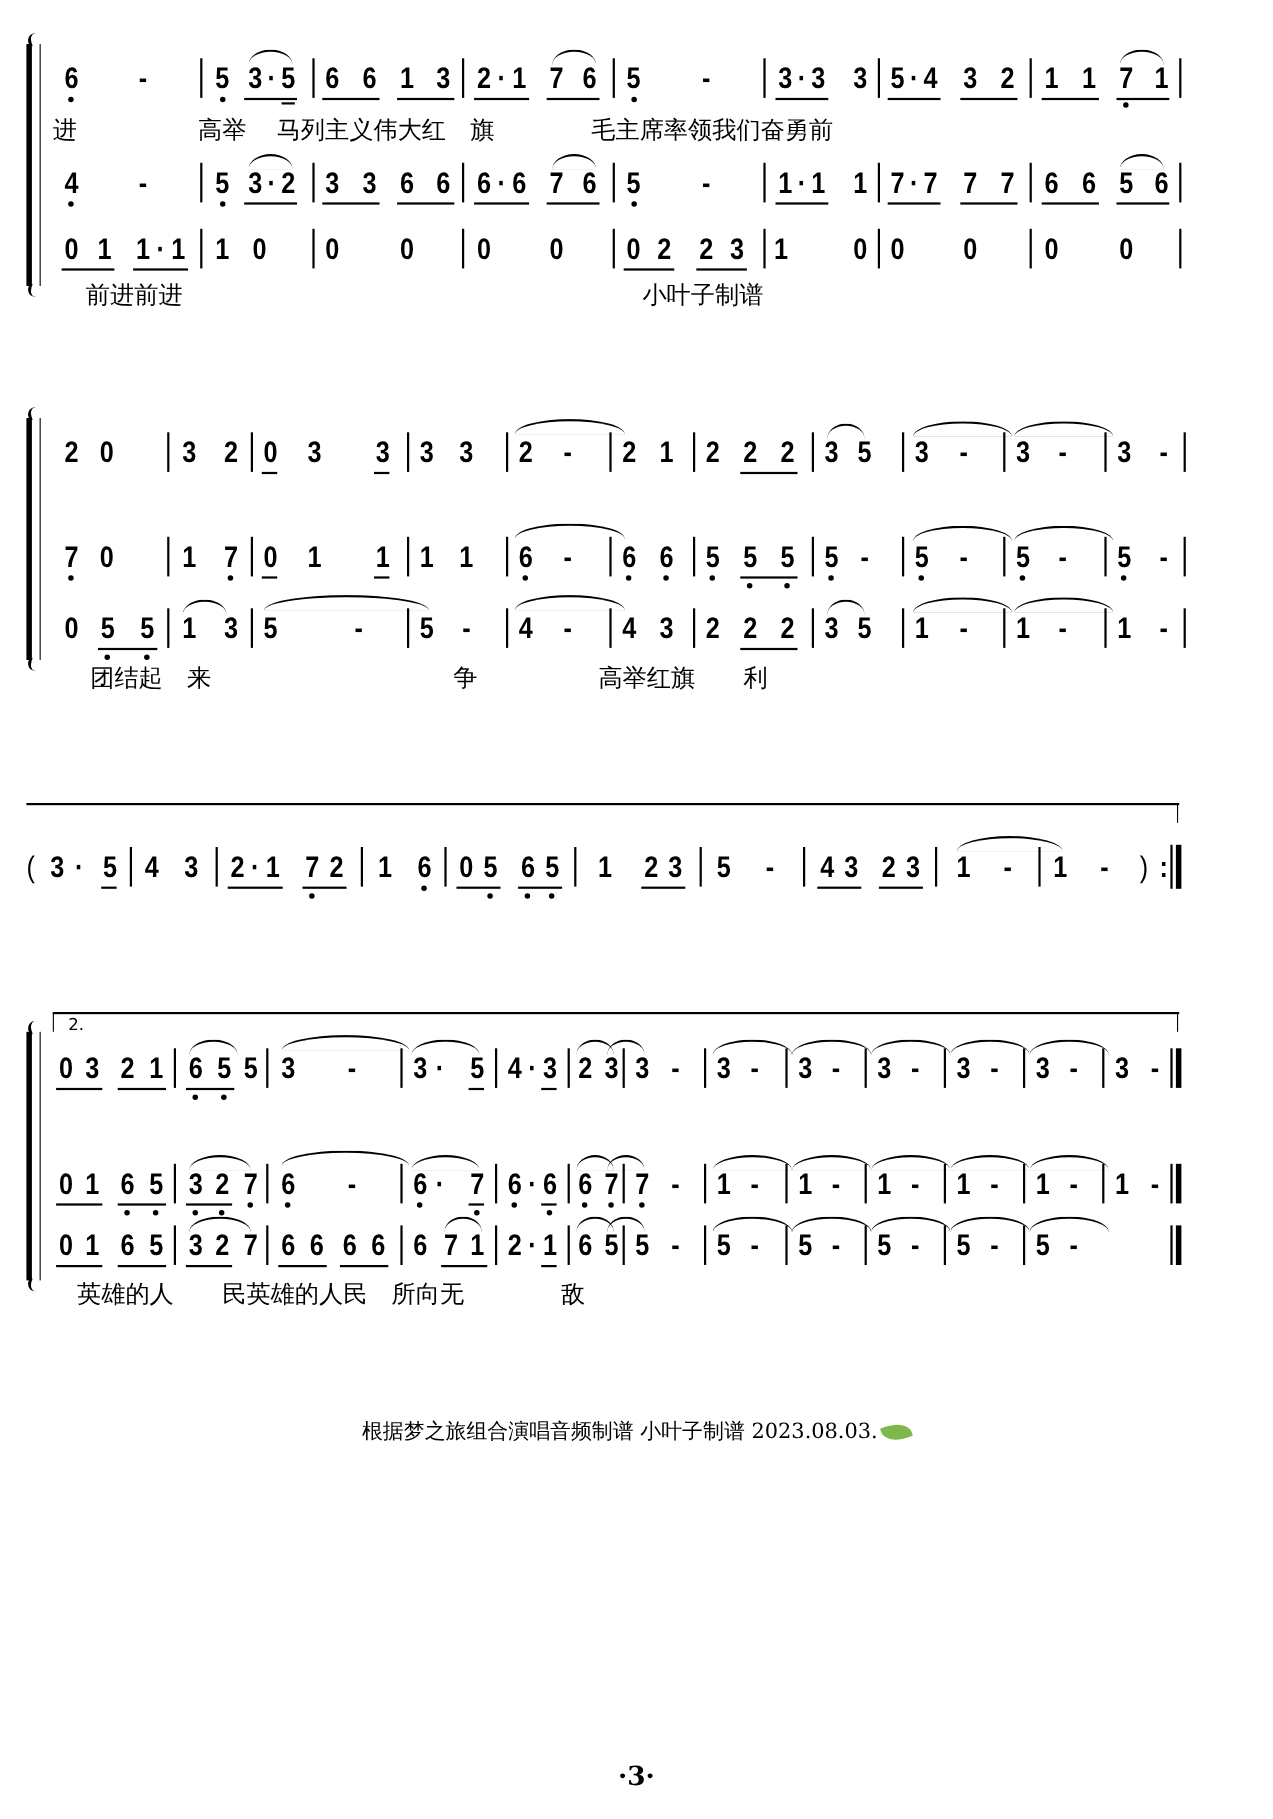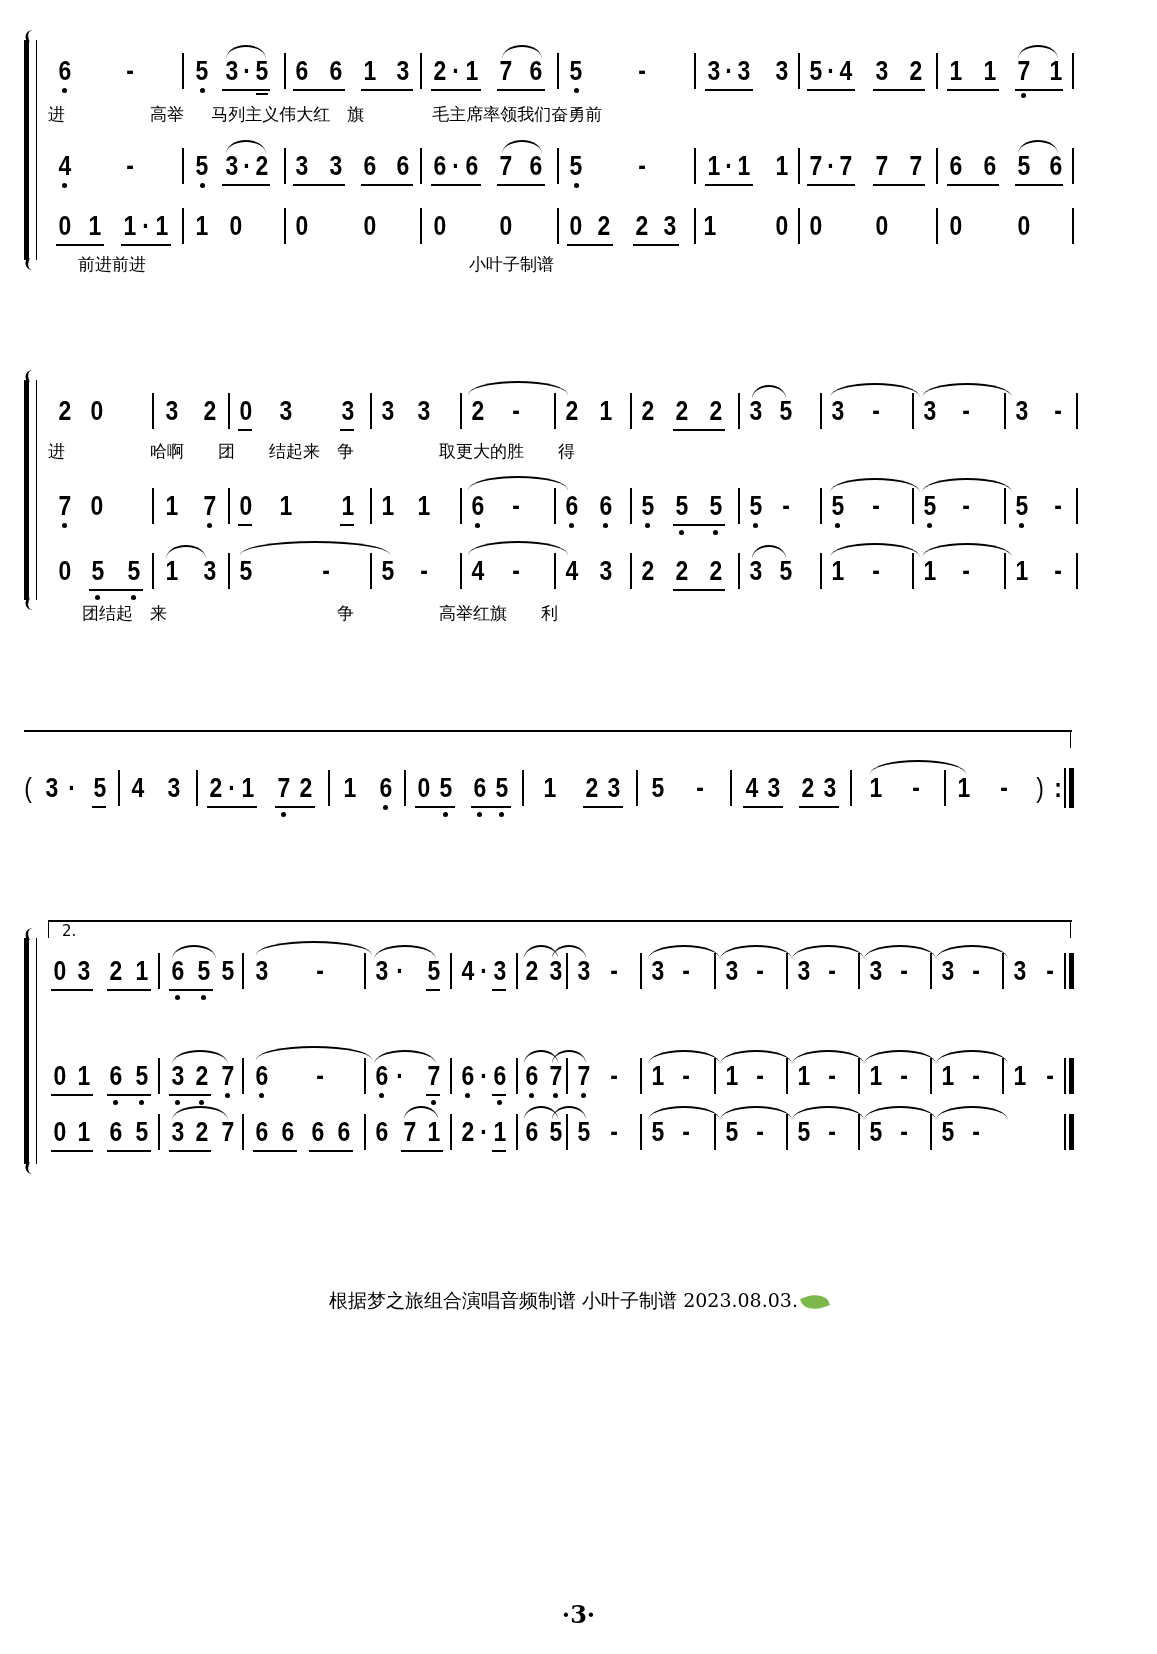--- a/index.html
+++ b/index.html
@@ -23,21 +23,21 @@
   .row { position: absolute; left: 0; width: 1157px; height: 40px; }
   .note {
     position: absolute; font-family: "Liberation Sans", "DejaVu Sans", sans-serif;
     font-weight: bold; font-size: 27px; line-height: 32px; width: 20px; text-align: center;
     transform: scaleX(0.85);
   }
   .dot-below { position: absolute; width: 5px; height: 5px; border-radius: 50%; background: #000; }
   .uline { position: absolute; height: 2px; background: #000; }
   .bar { position: absolute; width: 2px; background: #000; }
   .bar-thick { position: absolute; width: 5px; background: #000; }
-  .lyrics { position: absolute; font-size: 17px; letter-spacing: 0; white-space: pre; font-family: Liberation Mono, monospace; }
+  .lyrics { position: absolute; font-size: 22px; letter-spacing: 0; white-space: pre; font-family: Liberation Serif, serif; }
   .slur {
     position: absolute; border-top: 2px solid #000; border-radius: 50% 50% 0 0 / 100% 100% 0 0;
     height: 14px;
   }
   .volta { position: absolute; border-top: 2px solid #000; }
   .footer {
     position: absolute; top: 1288px; left: 0; width: 1157px; text-align: center;
     font-family: "DejaVu Serif", "Liberation Serif", serif; font-size: 19px;
   }
   .leaf {
@@ -256,21 +256,20 @@
     <div class="bar" style="left:912px;top:-2px;height:36px;"></div>
     <div class="slur" style="left:922px;top:-12px;width:90px;"></div>
     <span class="note" style="left:920px;">3</span>
     <span class="note" style="left:956px;">-</span>
     <div class="bar" style="left:1004px;top:-2px;height:36px;"></div>
     <span class="note" style="left:1012px;">3</span>
     <span class="note" style="left:1048px;">-</span>
     <div class="bar" style="left:1076px;top:-2px;height:36px;"></div>
   </div>
 
-  <div class="lyrics" style="left:48px;top:60px;">进　　　　　哈啊　　团　　结起来　争　　　　　取更大的胜　　得</div>
 
   <div class="row" style="top:110px;">
     <span class="note" style="left:55px;">7</span>
     <span class="dot-below" style="left:62px;top:33px;"></span>
     <span class="note" style="left:87px;">0</span>
     <div class="bar" style="left:152px;top:-2px;height:36px;"></div>
     <span class="note" style="left:162px;">1</span>
     <span class="note" style="left:200px;">7</span>
     <span class="dot-below" style="left:207px;top:33px;"></span>
     <div class="bar" style="left:228px;top:-2px;height:36px;"></div>
@@ -642,19 +641,20 @@
     <span class="note" style="left:866px;">5</span>
     <span class="note" style="left:894px;">-</span>
     <div class="bar" style="left:930px;top:-2px;height:36px;"></div>
     <div class="slur" style="left:936px;top:-10px;width:72px;"></div>
     <span class="note" style="left:938px;">5</span>
     <span class="note" style="left:966px;">-</span>
     <div class="bar" style="left:1064px;top:-2px;height:36px;"></div>
     <div class="bar-thick" style="left:1069px;top:-2px;height:36px;"></div>
   </div>
 
+  <div class="lyrics" style="left:70px;top:242px;">英雄的人　　民英雄的人民　所向无　　　　敌</div>
 </div>
 
 <div class="footer">
   <span>根据梦之旅组合演唱音频制谱  小叶子制谱 2023.08.03.</span><span class="leaf"></span>
 </div>
 
 <div class="page-number">·3·</div>
 
 </body></html>

